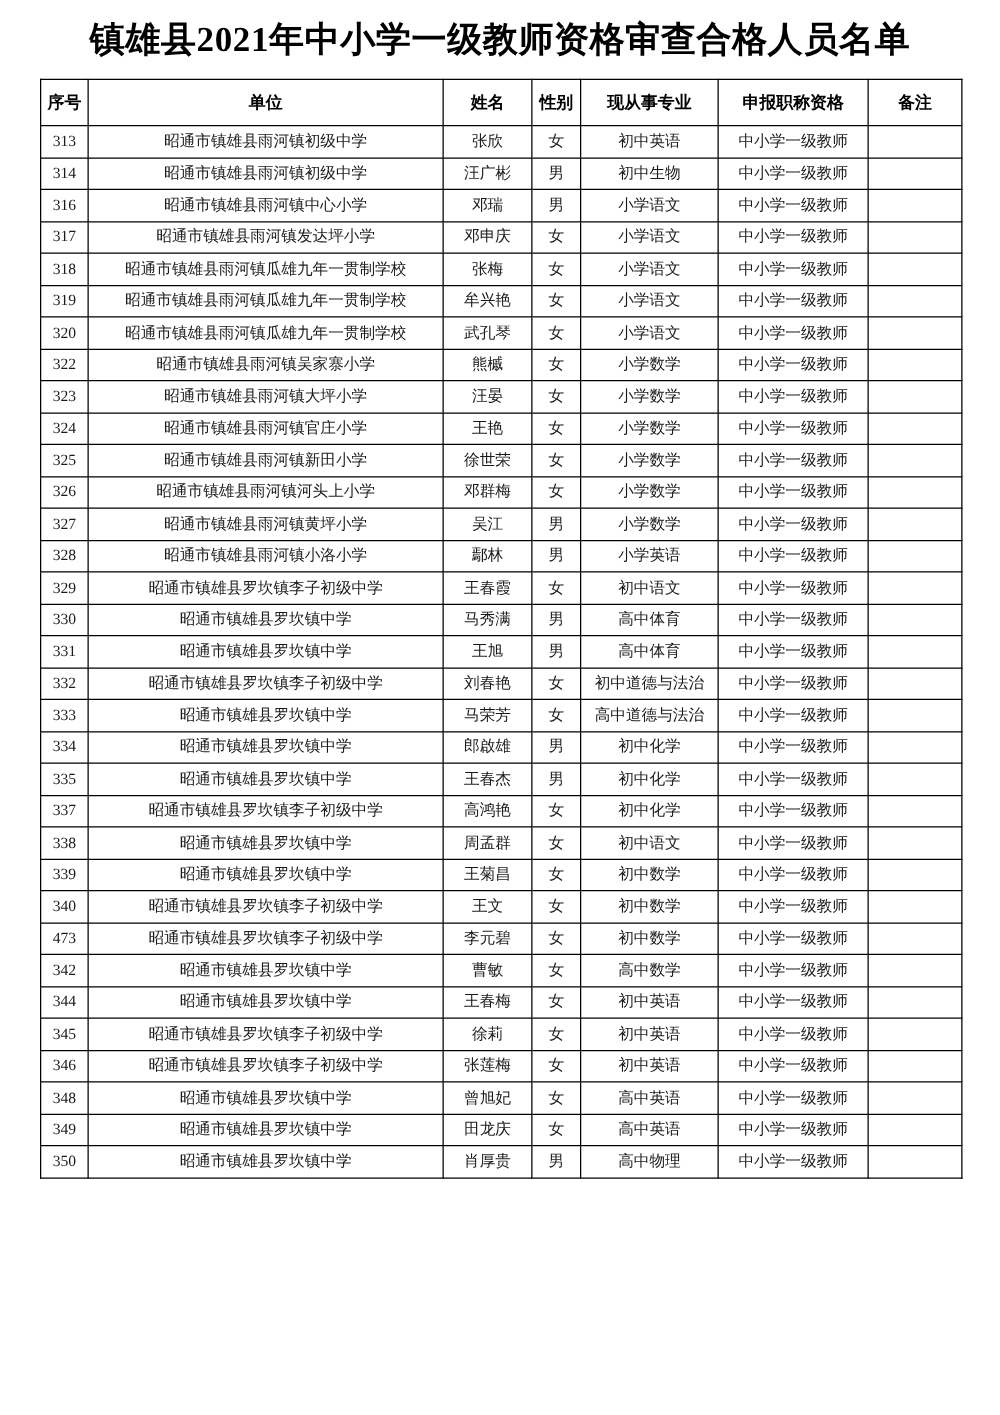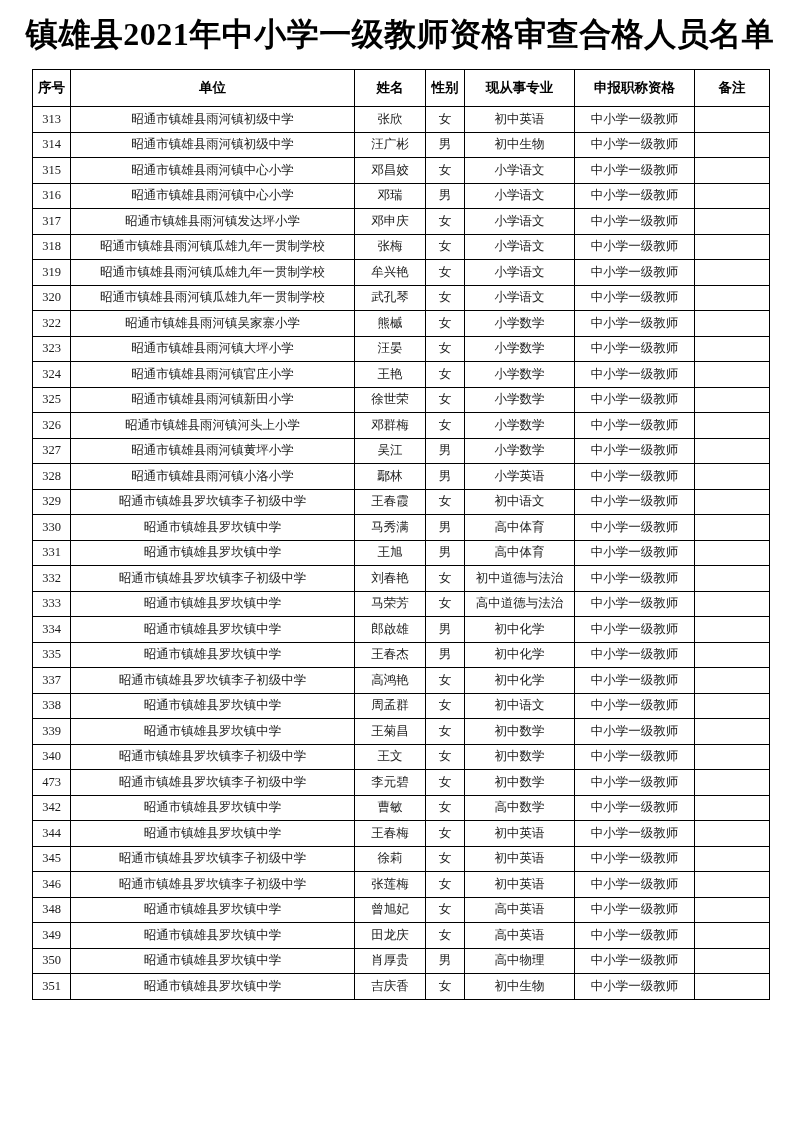--- a/index.html
+++ b/index.html
@@ -16,21 +16,21 @@
   }
   .page {
     width: 800px;
     height: 1132px;
     box-sizing: border-box;
     padding-top: 13px;
   }
   .doc-title {
     margin: 0 0 12px 0;
     text-align: center;
-    font-size: 32px;
+    font-size: 28px;
     font-weight: 700;
     letter-spacing: 0.5px;
     color: #000;
     font-family: "Liberation Serif", "DejaVu Serif", serif;
   }
   table.roster {
     border-collapse: collapse;
     table-layout: fixed;
     margin-left: 32px;
     width: 737px;
@@ -106,29 +106,20 @@
         <tr>
           <td>314</td>
           <td>昭通市镇雄县雨河镇初级中学</td>
           <td>汪广彬</td>
           <td>男</td>
           <td>初中生物</td>
           <td>中小学一级教师</td>
           <td></td>
         </tr>
         <tr>
-          <td>315</td>
-          <td>昭通市镇雄县雨河镇中心小学</td>
-          <td>邓昌姣</td>
-          <td>女</td>
-          <td>小学语文</td>
-          <td>中小学一级教师</td>
-          <td></td>
-        </tr>
-        <tr>
           <td>316</td>
           <td>昭通市镇雄县雨河镇中心小学</td>
           <td>邓瑞</td>
           <td>男</td>
           <td>小学语文</td>
           <td>中小学一级教师</td>
           <td></td>
         </tr>
         <tr>
           <td>317</td>
@@ -393,25 +384,16 @@
         </tr>
         <tr>
           <td>350</td>
           <td>昭通市镇雄县罗坎镇中学</td>
           <td>肖厚贵</td>
           <td>男</td>
           <td>高中物理</td>
           <td>中小学一级教师</td>
           <td></td>
         </tr>
-        <tr>
-          <td>351</td>
-          <td>昭通市镇雄县罗坎镇中学</td>
-          <td>吉庆香</td>
-          <td>女</td>
-          <td>初中生物</td>
-          <td>中小学一级教师</td>
-          <td></td>
-        </tr>
       </tbody>
   </table>
 
 </div>
 
 </body></html>

